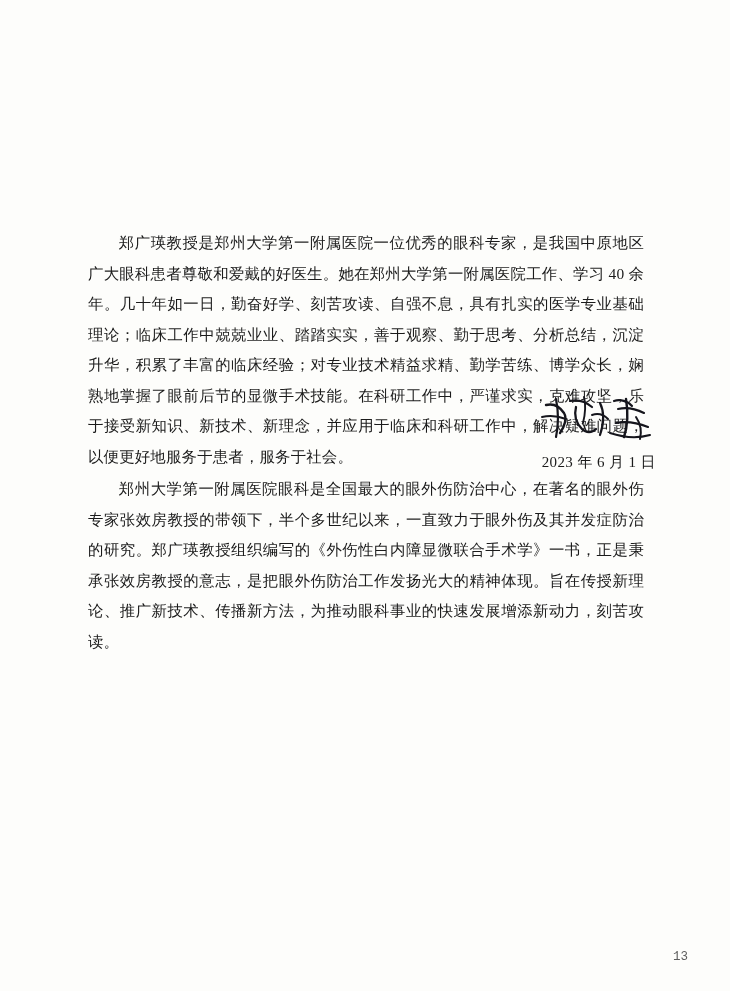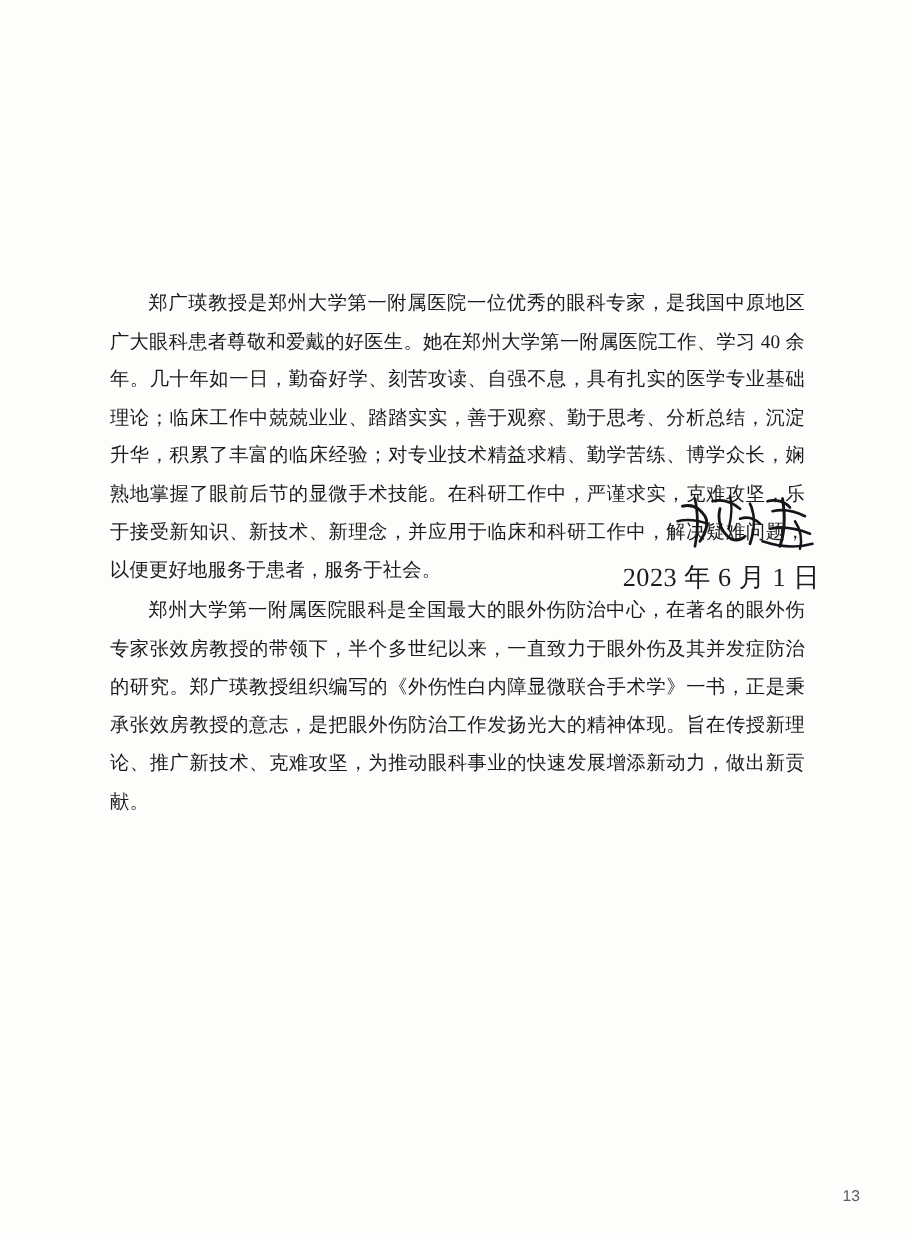--- a/index.html
+++ b/index.html
@@ -47,43 +47,43 @@
   .signature {
     height: 52px;
     position: relative;
     margin-bottom: 6px;
     text-align: right;
   }
   .signature svg {
     display: inline-block;
   }
   .date {
-    font-size: 21px;
+    font-size: 15px;
     line-height: 22px;
     color: #1b1b1b;
     letter-spacing: 0.4px;
     padding-right: 4px;
   }
   .page-number {
     position: absolute;
     right: 42px;
     bottom: 27px;
     font-size: 12.5px;
     color: #5d5d5d;
-    font-family: Liberation Sans, sans-serif;
+    font-family: Liberation Mono, monospace;
   }
 </style>
 </head>
 <body>
 
 <div class="page">
 
   <div class="content">
     <p class="para">郑广瑛教授是郑州大学第一附属医院一位优秀的眼科专家，是我国中原地区广大眼科患者尊敬和爱戴的好医生。她在郑州大学第一附属医院工作、学习 40 余年。几十年如一日，勤奋好学、刻苦攻读、自强不息，具有扎实的医学专业基础理论；临床工作中兢兢业业、踏踏实实，善于观察、勤于思考、分析总结，沉淀升华，积累了丰富的临床经验；对专业技术精益求精、勤学苦练、博学众长，娴熟地掌握了眼前后节的显微手术技能。在科研工作中，严谨求实，克难攻坚，乐于接受新知识、新技术、新理念，并应用于临床和科研工作中，解决疑难问题，以便更好地服务于患者，服务于社会。</p>
-    <p class="para">郑州大学第一附属医院眼科是全国最大的眼外伤防治中心，在著名的眼外伤专家张效房教授的带领下，半个多世纪以来，一直致力于眼外伤及其并发症防治的研究。郑广瑛教授组织编写的《外伤性白内障显微联合手术学》一书，正是秉承张效房教授的意志，是把眼外伤防治工作发扬光大的精神体现。旨在传授新理论、推广新技术、克难攻坚，为推动眼科事业的快速发展增添新动力，做出新贡献。</p>
+    <p class="para">郑州大学第一附属医院眼科是全国最大的眼外伤防治中心，在著名的眼外伤专家张效房教授的带领下，半个多世纪以来，一直致力于眼外伤及其并发症防治的研究。郑广瑛教授组织编写的《外伤性白内障显微联合手术学》一书，正是秉承张效房教授的意志，是把眼外伤防治工作发扬光大的精神体现。旨在传授新理论、推广新技术、传播新方法，为推动眼科事业的快速发展增添新动力，刻苦攻读。</p>
   </div>
 
   <div class="signature-block">
     <div class="signature">
       
       <svg width="120" height="52" viewBox="0 0 120 52" aria-hidden="true">
         <g stroke="#15151c" fill="none" stroke-linecap="round" stroke-linejoin="round">
           <path d="M6 12 C14 10, 20 14, 24 20 C27 25, 25 33, 20 40" stroke-width="2.4"></path>
           <path d="M2 24 C10 22, 18 23, 26 26" stroke-width="2"></path>
           <path d="M16 6 C18 16, 19 30, 16 44" stroke-width="2.2"></path>

